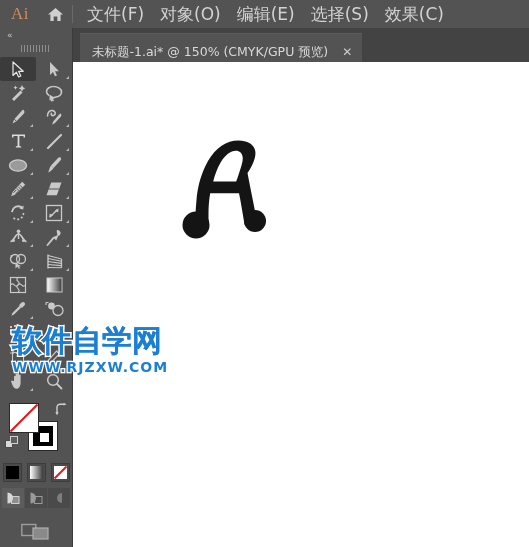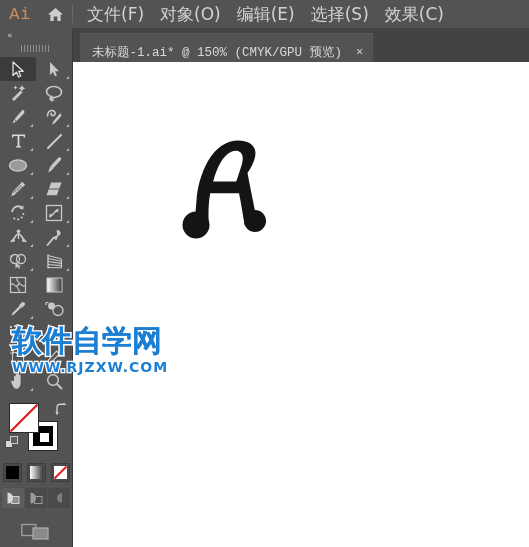--- a/index.html
+++ b/index.html
@@ -12,21 +12,21 @@
   #app{position:relative;width:529px;height:547px;}
 
   
   .menubar{
     position:absolute;left:0;top:0;width:529px;height:28px;
     background:#535353;display:flex;align-items:center;
   }
   .ai-logo{
     width:40px;height:28px;display:flex;align-items:center;justify-content:center;
     color:#d08b5b;font-size:17px;font-weight:normal;letter-spacing:.5px;
-    font-family:Liberation Mono, monospace;
+    font-family:Liberation Serif, serif;
   }
   .home-btn{
     width:30px;height:28px;display:flex;align-items:center;justify-content:center;
   }
   .menu-div{width:1px;height:18px;background:#6a6a6a;margin:0 6px 0 2px;}
   .menu-items{display:flex;align-items:center;}
   .menu-item{
     color:#d2d2d2;font-size:17px;padding:0 8px;height:36px;
     display:flex;align-items:center;white-space:nowrap;cursor:default;
   }
@@ -35,21 +35,20 @@
   .tabbar{
     position:absolute;left:72px;top:28px;width:457px;height:34px;
     background:#434343;
   }
   .tab{
     position:absolute;left:8px;top:5px;height:37px;
     background:#535353;
     display:flex;align-items:center;padding:0 0 0 12px;
     border-top:1px solid #5d5d5d;
     box-sizing:border-box;
-    font-family:Liberation Mono, monospace;
   }
   .tab-title{color:#d8d8d8;font-size:12.5px;white-space:nowrap;}
   .tab-close{
     color:#cdcdcd;font-size:12px;padding:0 10px 0 14px;line-height:1;cursor:default;
   }
 
   
   .toolpanel{
     position:absolute;left:0;top:28px;width:72px;height:519px;
     background:#535353;border-right:1px solid #3b3b3b;

